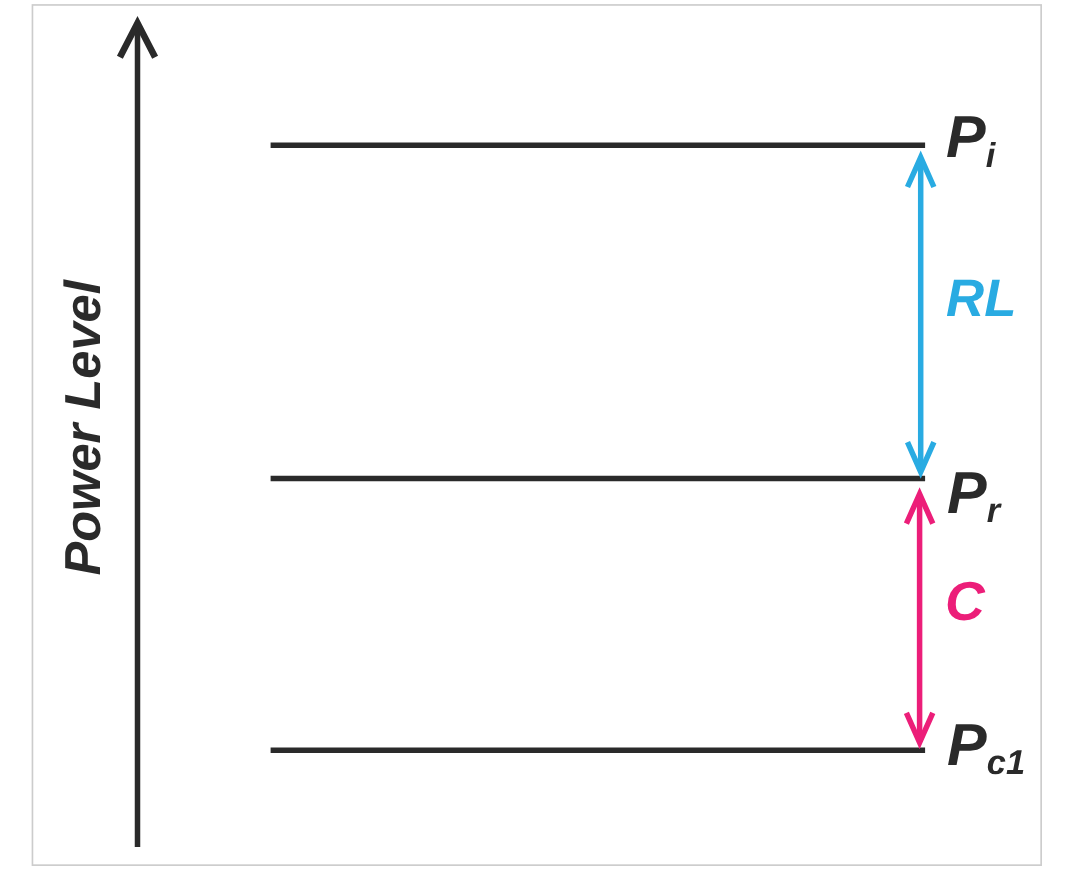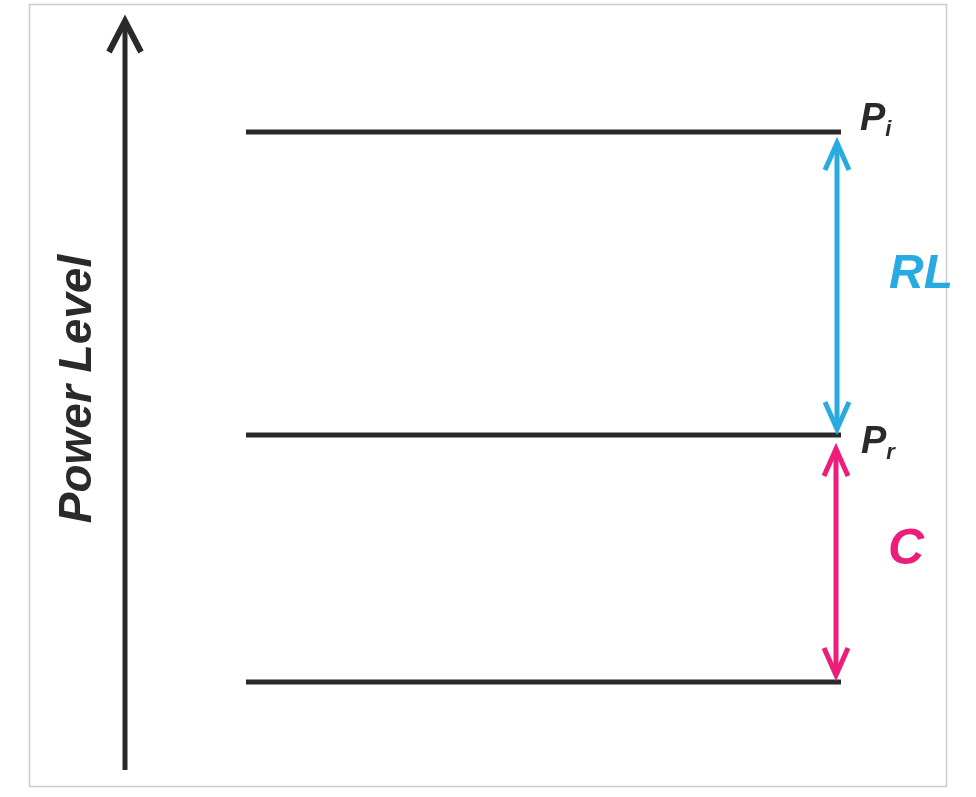--- a/index.html
+++ b/index.html
@@ -31,39 +31,38 @@
     text-align: center;
     font-size: 46px;
     font-weight: bold;
     font-style: italic;
     color: #2a2a2a;
     line-height: 46px;
     white-space: nowrap;
   }
   .level-label {
     position: absolute;
-    font-size: 38px;
+    font-size: 54px;
     font-weight: bold;
     font-style: italic;
     color: #2a2a2a;
     line-height: 1;
     white-space: nowrap;
   }
   .level-label sub {
     font-size: 0.58em;
     vertical-align: -0.28em;
     line-height: 0;
   }
   .arrow-label {
     position: absolute;
     font-weight: bold;
     font-style: italic;
     line-height: 1;
     white-space: nowrap;
-    margin-left: 29px;
   }
   .arrow-label.rl {
     left: 860px;
     top: 248px;
     font-size: 48px;
     color: #29ABE2;
   }
   .arrow-label.c {
     left: 859px;
     top: 522px;
@@ -106,18 +105,19 @@
       <polyline points="824,648 836,675 848,648"></polyline>
     </g>
   </svg>
 
   <div class="y-axis-label">Power Level</div>
 
   <div class="level-label lbl-pi"><span>P</span><sub>i</sub></div>
 
   <div class="level-label lbl-pr"><span>P</span><sub>r</sub></div>
 
+  <div class="level-label lbl-pc1"><span>P</span><sub>c1</sub></div>
 
   <div class="arrow-label rl">RL</div>
 
   <div class="arrow-label c">C</div>
 
 </div>
 
 </body></html>

